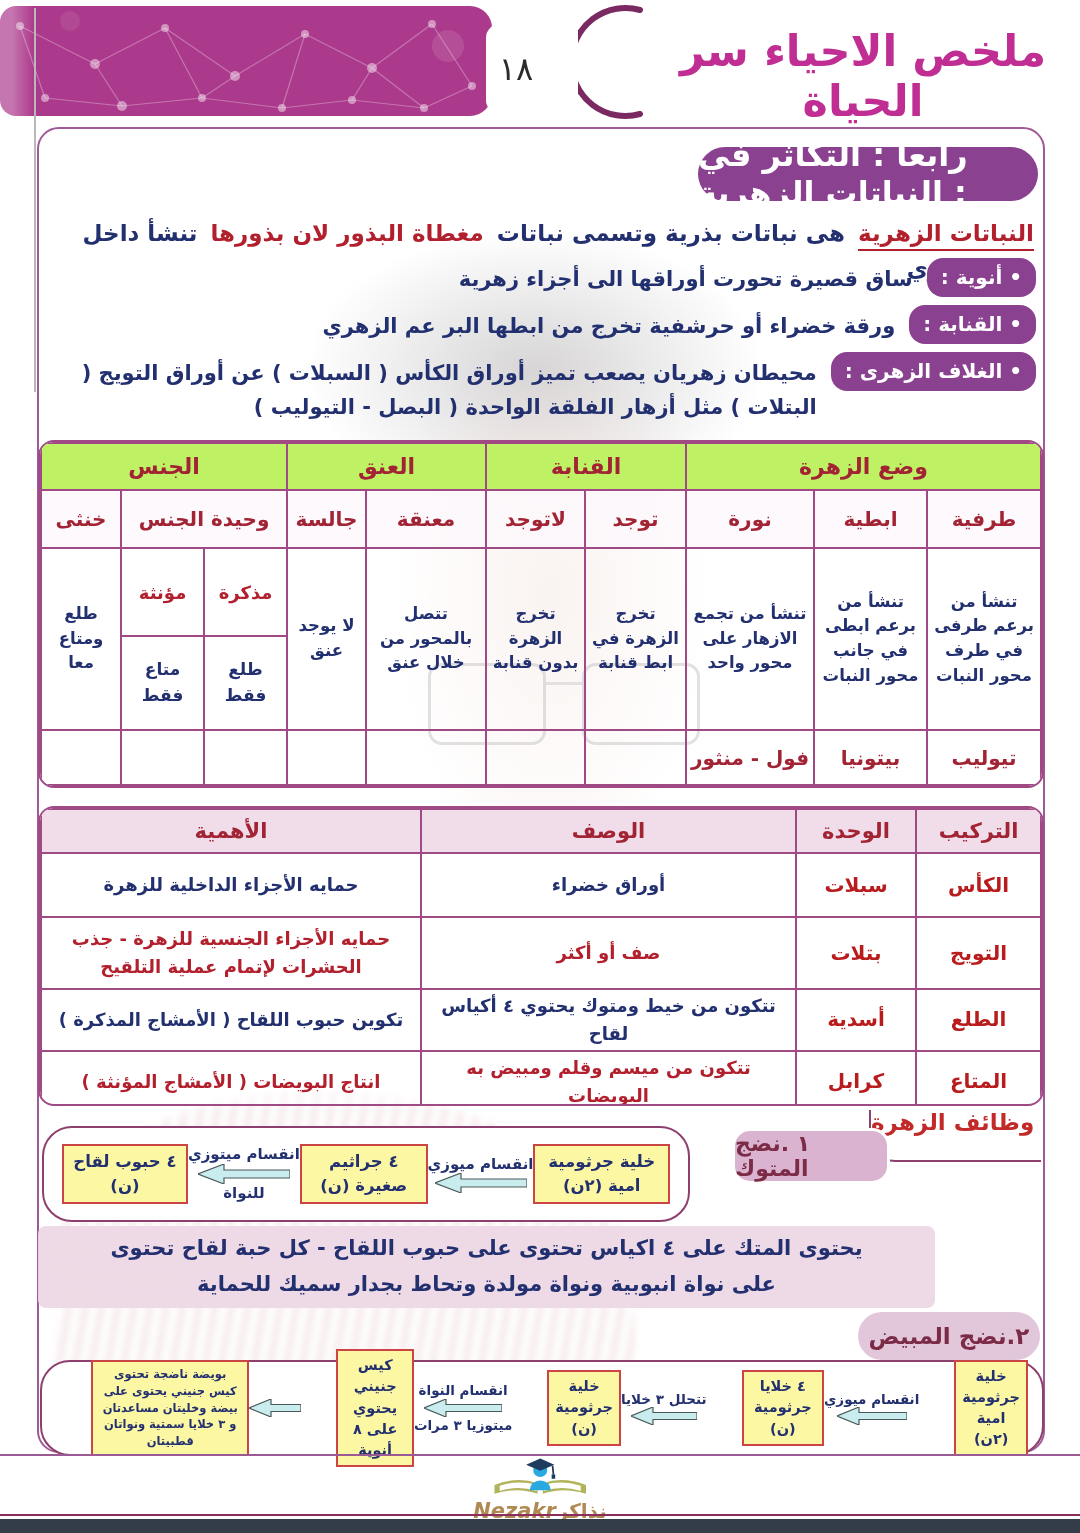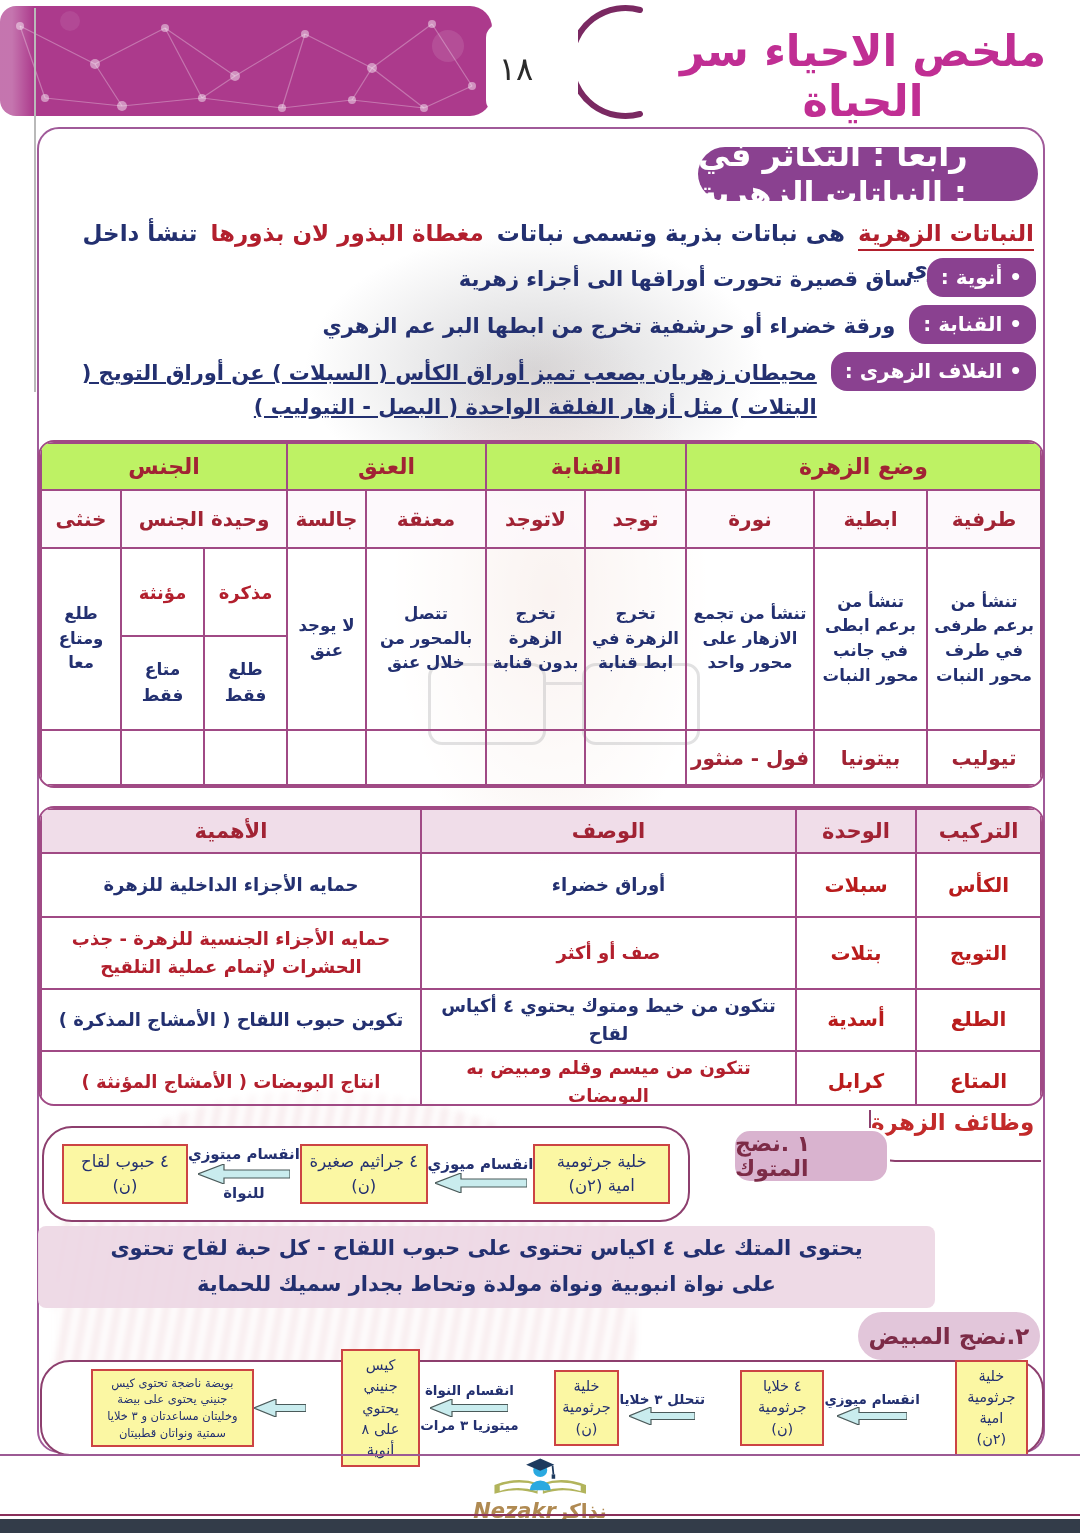--- a/index.html
+++ b/index.html
@@ -74,21 +74,21 @@
   .step-pill { position:absolute; display:flex; align-items:center; justify-content:center;
     font-weight:bold; color:#7c2b47; }
   .step1 { right:190px; top:1128px; width:158px; height:56px; background:#d9b3cf; border:3px solid #fff;
     border-radius:18px; font-size:22px; }
   .step2 { right:40px; top:1312px; width:182px; height:48px; background:#e2c6da; border-radius:26px; font-size:23px; }
 
   .flow { position:absolute; background:#fff; border:2.5px solid #8d3f6e; border-radius:30px;
     display:flex; direction:rtl; align-items:center; justify-content:space-between; }
   .flow1 { left:42px; top:1126px; width:648px; height:96px; padding:0 18px; }
   .flow2 { left:40px; top:1360px; width:1004px; height:96px; padding:0 14px; }
-  .fbox { background:#fbf7a3; border:2px solid #cc4444; color:#233070; font-weight:normal; text-align:center;
+  .fbox { background:#fbf7a3; border:2px solid #cc4444; color:#233070; font-weight:bold; text-align:center;
     padding:4px 6px; line-height:1.45; }
   .flow1 .fbox { font-size:16.5px; width:152px; }
   .flow2 .fbox { font-size:14.5px;margin-left:35px; }
   .farrow { display:flex; flex-direction:column; align-items:center; justify-content:center; }
   .farrow .lbl { color:#233070; font-weight:bold; white-space:nowrap; line-height:1.25; }
   .flow1 .lbl { font-size:15px; } .flow2 .lbl { font-size:13.5px; }
 
   
   .note-band { position:absolute; left:38px; top:1226px; width:897px; height:82px; background:rgba(237,215,228,.93);
     display:flex; align-items:center; justify-content:center; text-align:center; padding:0 55px;
@@ -182,21 +182,21 @@
     <div class="def-row">
       <span class="def-pill">• أنوية :</span>
       <span class="def-text">ساق قصيرة تحورت أوراقها الى أجزاء زهرية</span>
     </div>
     <div class="def-row">
       <span class="def-pill">• القنابة :</span>
       <span class="def-text">ورقة خضراء أو حرشفية تخرج من ابطها البر عم الزهري</span>
     </div>
     <div class="def-row">
       <span class="def-pill">• الغلاف الزهرى :</span>
-      <span class="def-text" style="max-width:790px;text-decoration:underline;">محيطان زهريان يصعب تميز أوراق الكأس ( السبلات ) عن أوراق التويج ( البتلات ) مثل أزهار الفلقة الواحدة ( البصل - التيوليب )</span>
+      <span class="def-text" style="max-width:790px;">محيطان زهريان يصعب تميز أوراق الكأس ( السبلات ) عن أوراق التويج ( البتلات ) مثل أزهار الفلقة الواحدة ( البصل - التيوليب )</span>
     </div>
   </div>
 
   <div class="tbl-wrap tbl1-wrap">
     <table>
       <colgroup>
         <col style="width:11.4%">
           <col style="width:11.3%">
           <col style="width:12.8%">
         <col style="width:10.1%">

